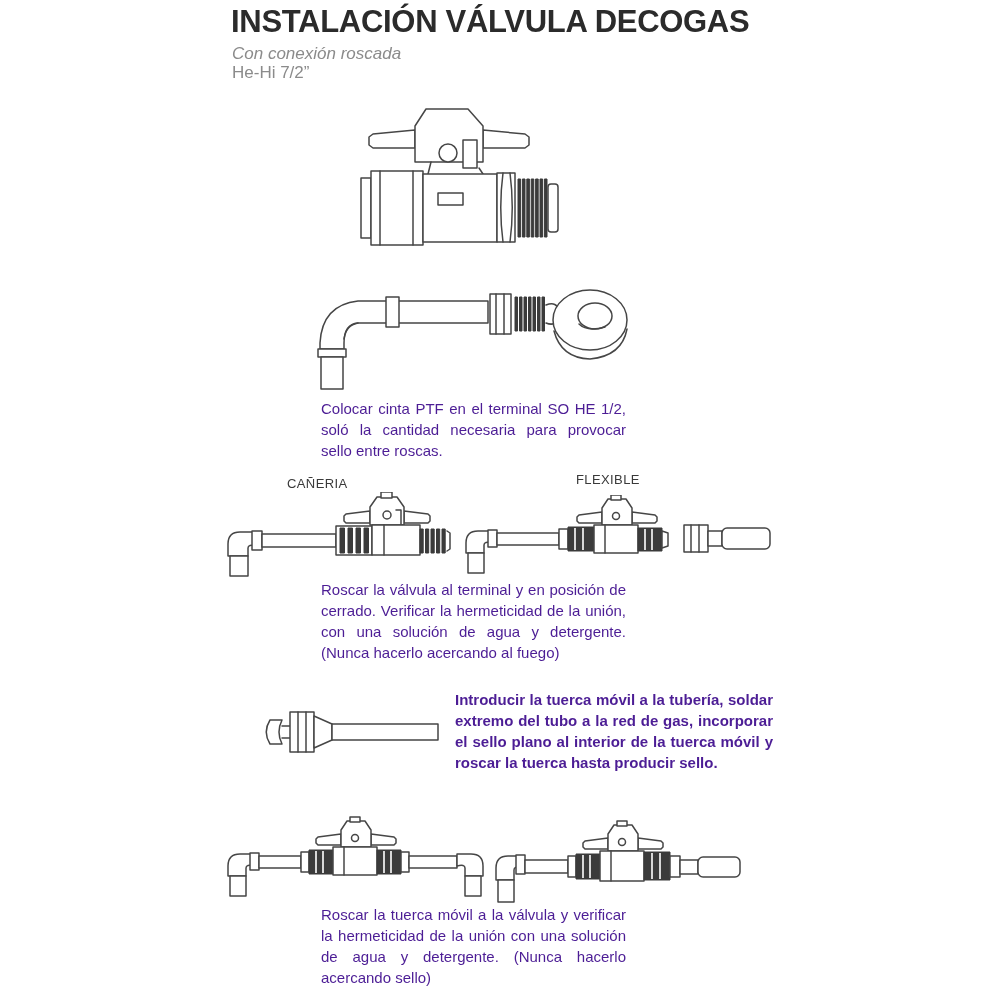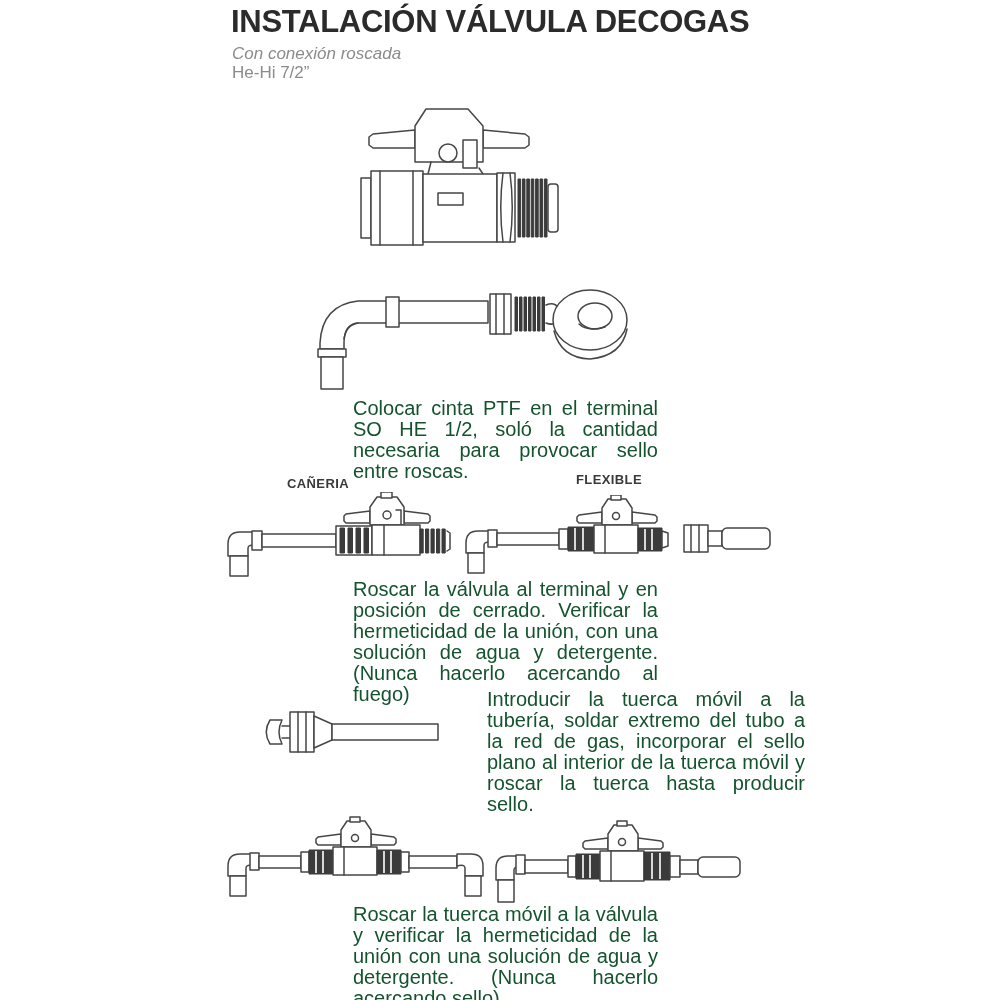--- a/index.html
+++ b/index.html
@@ -11,28 +11,28 @@
   #title{
     left:231px;top:4px;width:560px;
     font-size:31px;font-weight:700;letter-spacing:-0.3px;color:#2b2b2b;
   }
   .subtitle{
     left:232px;width:300px;font-size:17px;color:#8b8b8b;line-height:19px;
   }
   #subtitle1{top:44px;font-style:italic;}
   #subtitle2{top:63px;}
   .step{
-    font-size:20px;line-height:21px;text-align:justify;color:#14532d;margin-left:32px;
+    font-size:15px;line-height:21px;text-align:justify;color:#4c1d95;
   }
   #step1{left:321px;top:398px;width:305px;}
   #step2{left:321px;top:579px;width:305px;}
-  #step3{left:455px;top:689px;width:318px;}
+  #step3{left:455px;top:689px;width:318px;font-weight:bold;}
   #step4{left:321px;top:904px;width:305px;}
   .fig-label{
-    font-size:13px;font-weight:700;letter-spacing:0.4px;color:#3a3a3a;
+    font-size:13px;font-weight:400;letter-spacing:0.4px;color:#3a3a3a;
   }
   #label-caneria{left:287px;top:476px;}
   #label-flexible{left:576px;top:472px;}
   #fig-valve{left:345px;top:100px;}
   #fig-ptfe{left:298px;top:283px;}
   #fig-caneria{left:218px;top:492px;}
   #fig-flexible{left:456px;top:495px;}
   #fig-nut-tube{left:260px;top:706px;}
   #fig-assembled-pipe{left:218px;top:814px;}
   #fig-assembled-flex{left:488px;top:816px;}

